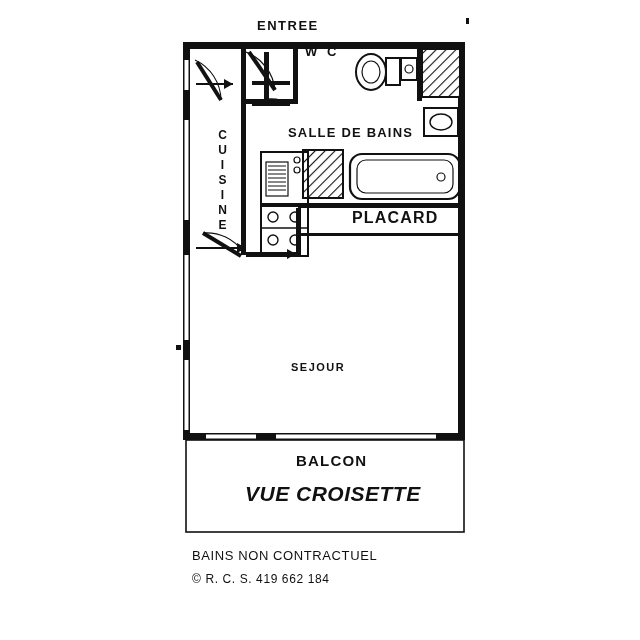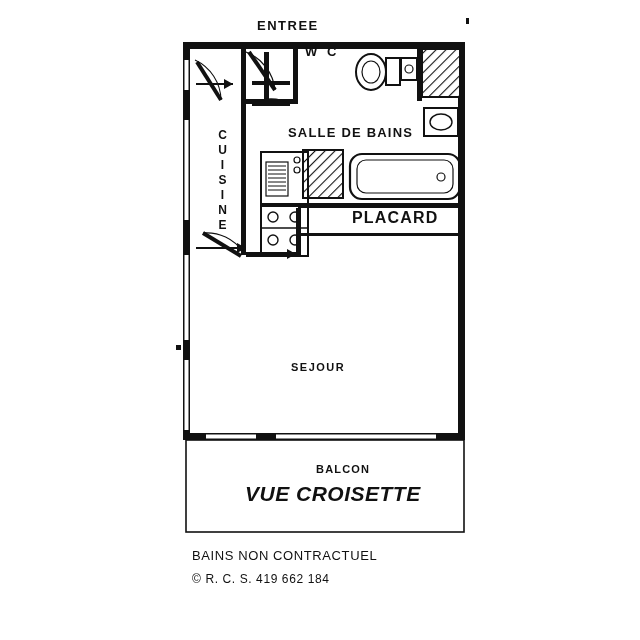--- a/index.html
+++ b/index.html
@@ -49,24 +49,23 @@
     font-size: 16px;
     letter-spacing: 1.2px;
   }
   .lbl-sejour {
     left: 291px; top: 327px;
     font-size: 11px;
     letter-spacing: 1.5px;
     margin-top: 34px;
   }
   .lbl-balcon {
-    left: 296px; top: 463px;
-    font-size: 11px;
+    left: 296px; top: 452px;
+    font-size: 15px;
     letter-spacing: 1.2px;
-    margin-left: 20px;
   }
   .lbl-vue {
     left: 245px; top: 482px;
     font-size: 21px;
     letter-spacing: 0.5px;
     font-style: italic;
   }
   .lbl-cuisine {
     left: 217px; top: 128px;
     font-size: 12px;

